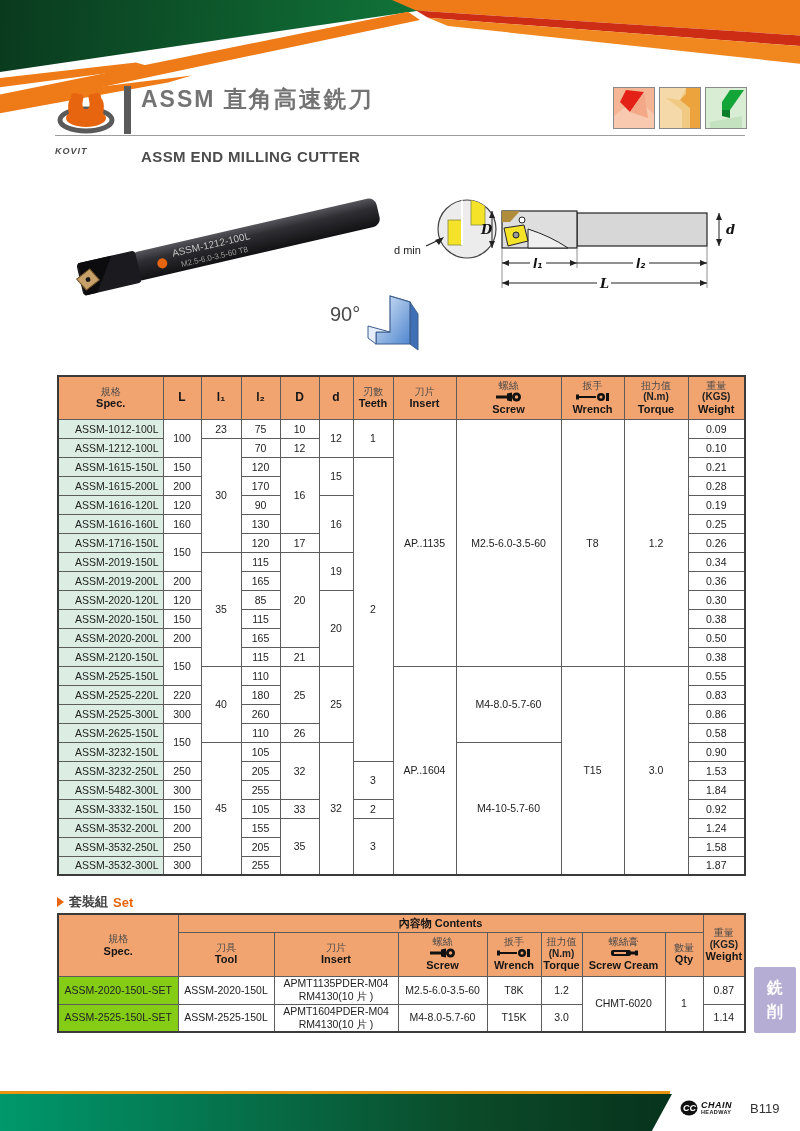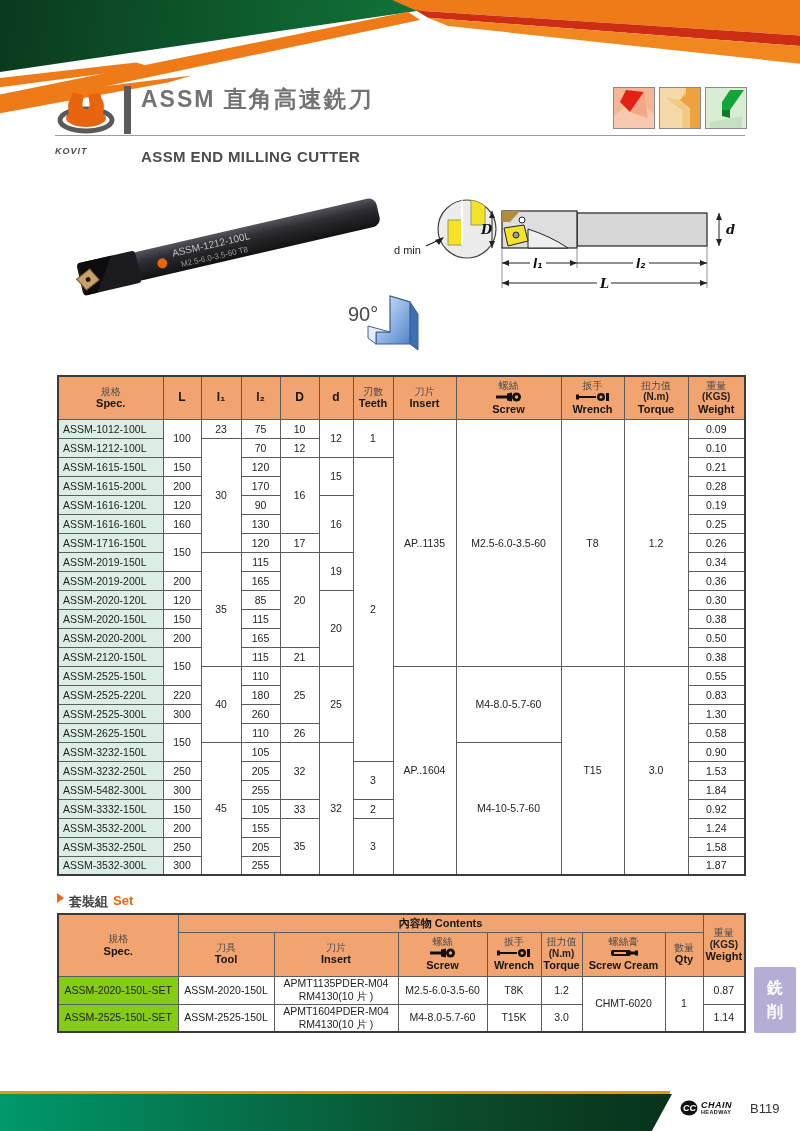--- a/index.html
+++ b/index.html
@@ -30,28 +30,28 @@
   .fig{position:absolute;}
 
   
   table{border-collapse:collapse;table-layout:fixed;font-size:10.5px;color:#222;}
   .main{position:absolute;left:57px;top:375px;width:687px;border:2px solid #3a3a3a;}
   .main th,.main td{border:1px solid #5c5c5c;padding:0;text-align:center;overflow:hidden;}
   .main thead tr{height:43px;}
   .main tbody tr{height:19px;}
   .main th{background:#f2a470;font-weight:normal;line-height:1.15;}
   .main td{background:#fff;}
-  .main td.sp{background:#dceee3;text-align:left;padding-left:4px;font-size:10.5px;}
+  .main td.sp{background:#dceee3;text-align:left;padding-left:16px;font-size:10.5px;}
   th .zh{display:block;font-size:10px;color:#4a4a4a;}
   th .un{display:block;font-size:10px;color:#222;font-weight:bold;}
   th .en{display:block;font-size:11px;color:#151515;font-weight:bold;}
   th .dim{font-size:12px;font-weight:bold;color:#151515;}
   th .ico{display:block;height:11px;line-height:0;}
 
-  .set-head{position:absolute;left:57px;top:893px;display:flex;gap:5px;font-size:13px;}
+  .set-head{position:absolute;left:57px;top:893px;display:flex;align-items:center;gap:5px;font-size:13px;}
   .set-tri{width:0;height:0;border-left:7px solid #e8650f;border-top:5px solid transparent;border-bottom:5px solid transparent;}
   .set-zh{font-weight:bold;color:#3f3f3f;}
   .set-en{font-weight:bold;color:#e8650f;}
 
   .set{position:absolute;left:57px;top:913px;width:687px;border:2px solid #3a3a3a;}
   .set th,.set td{border:1px solid #5c5c5c;padding:0;text-align:center;overflow:hidden;}
   .set th{background:#f2a470;font-weight:normal;line-height:1.15;}
   .set tr.h1{height:18px;}
   .set tr.h2{height:44px;}
   .set tr.dr{height:28px;}
@@ -193,21 +193,21 @@
     <rect x="153" y="60" width="16" height="13" fill="#fff"></rect>
     <text x="156" y="72" font-size="12" font-style="italic" font-weight="bold" fill="#111" font-family="DejaVu Sans, sans-serif">l₂</text>
 
     <line x1="22" y1="87" x2="227" y2="87" stroke="#222" stroke-width="1"></line>
     <polygon points="22,87 29,84 29,90" fill="#222"></polygon>
     <polygon points="227,87 220,84 220,90" fill="#222"></polygon>
     <rect x="117" y="79" width="14" height="14" fill="#fff"></rect>
     <text x="120" y="92" font-size="13" font-style="italic" font-weight="bold" fill="#111" font-family="DejaVu Serif, serif">L</text>
   </svg>
 
-  <div class="fig" style="left:330px;top:303px;font-size:20px;color:#4a4a4a;margin-left:18px;">90°</div>
+  <div class="fig" style="left:330px;top:303px;font-size:20px;color:#4a4a4a;">90°</div>
   <svg class="fig" style="left:366px;top:292px" width="58" height="62" viewBox="0 0 58 62">
     <defs>
       <linearGradient id="blkG" x1="0" y1="0" x2="1" y2="1">
         <stop offset="0" stop-color="#dce9f8"></stop>
           <stop offset="1" stop-color="#4f86cf"></stop>
       </linearGradient>
     </defs>
     <polygon points="24,4 44,10 44,16 30,12" fill="#eaf2fc" stroke="#3c5e8f" stroke-width="1"></polygon>
     <polygon points="44,10 52,22 52,58 44,52" fill="#3f6fb5" stroke="#3c5e8f" stroke-width="1"></polygon>
     <polygon points="24,4 44,10 44,52 10,52 10,40 24,40" fill="url(#blkG)" stroke="#3c5e8f" stroke-width="1.2"></polygon>
@@ -393,21 +393,21 @@
     <tr>
           <td class="sp">ASSM-2525-220L</td>
           <td>220</td>
           <td>180</td>
           <td>0.83</td>
         </tr>
     <tr>
           <td class="sp">ASSM-2525-300L</td>
           <td>300</td>
           <td>260</td>
-          <td>1.30</td>
+          <td>0.86</td>
         </tr>
     <tr>
           <td class="sp">ASSM-2625-150L</td>
           <td rowspan="2">150</td>
           <td>110</td>
           <td>26</td>
           <td>0.58</td>
         </tr>
     <tr>
           <td class="sp">ASSM-3232-150L</td>

